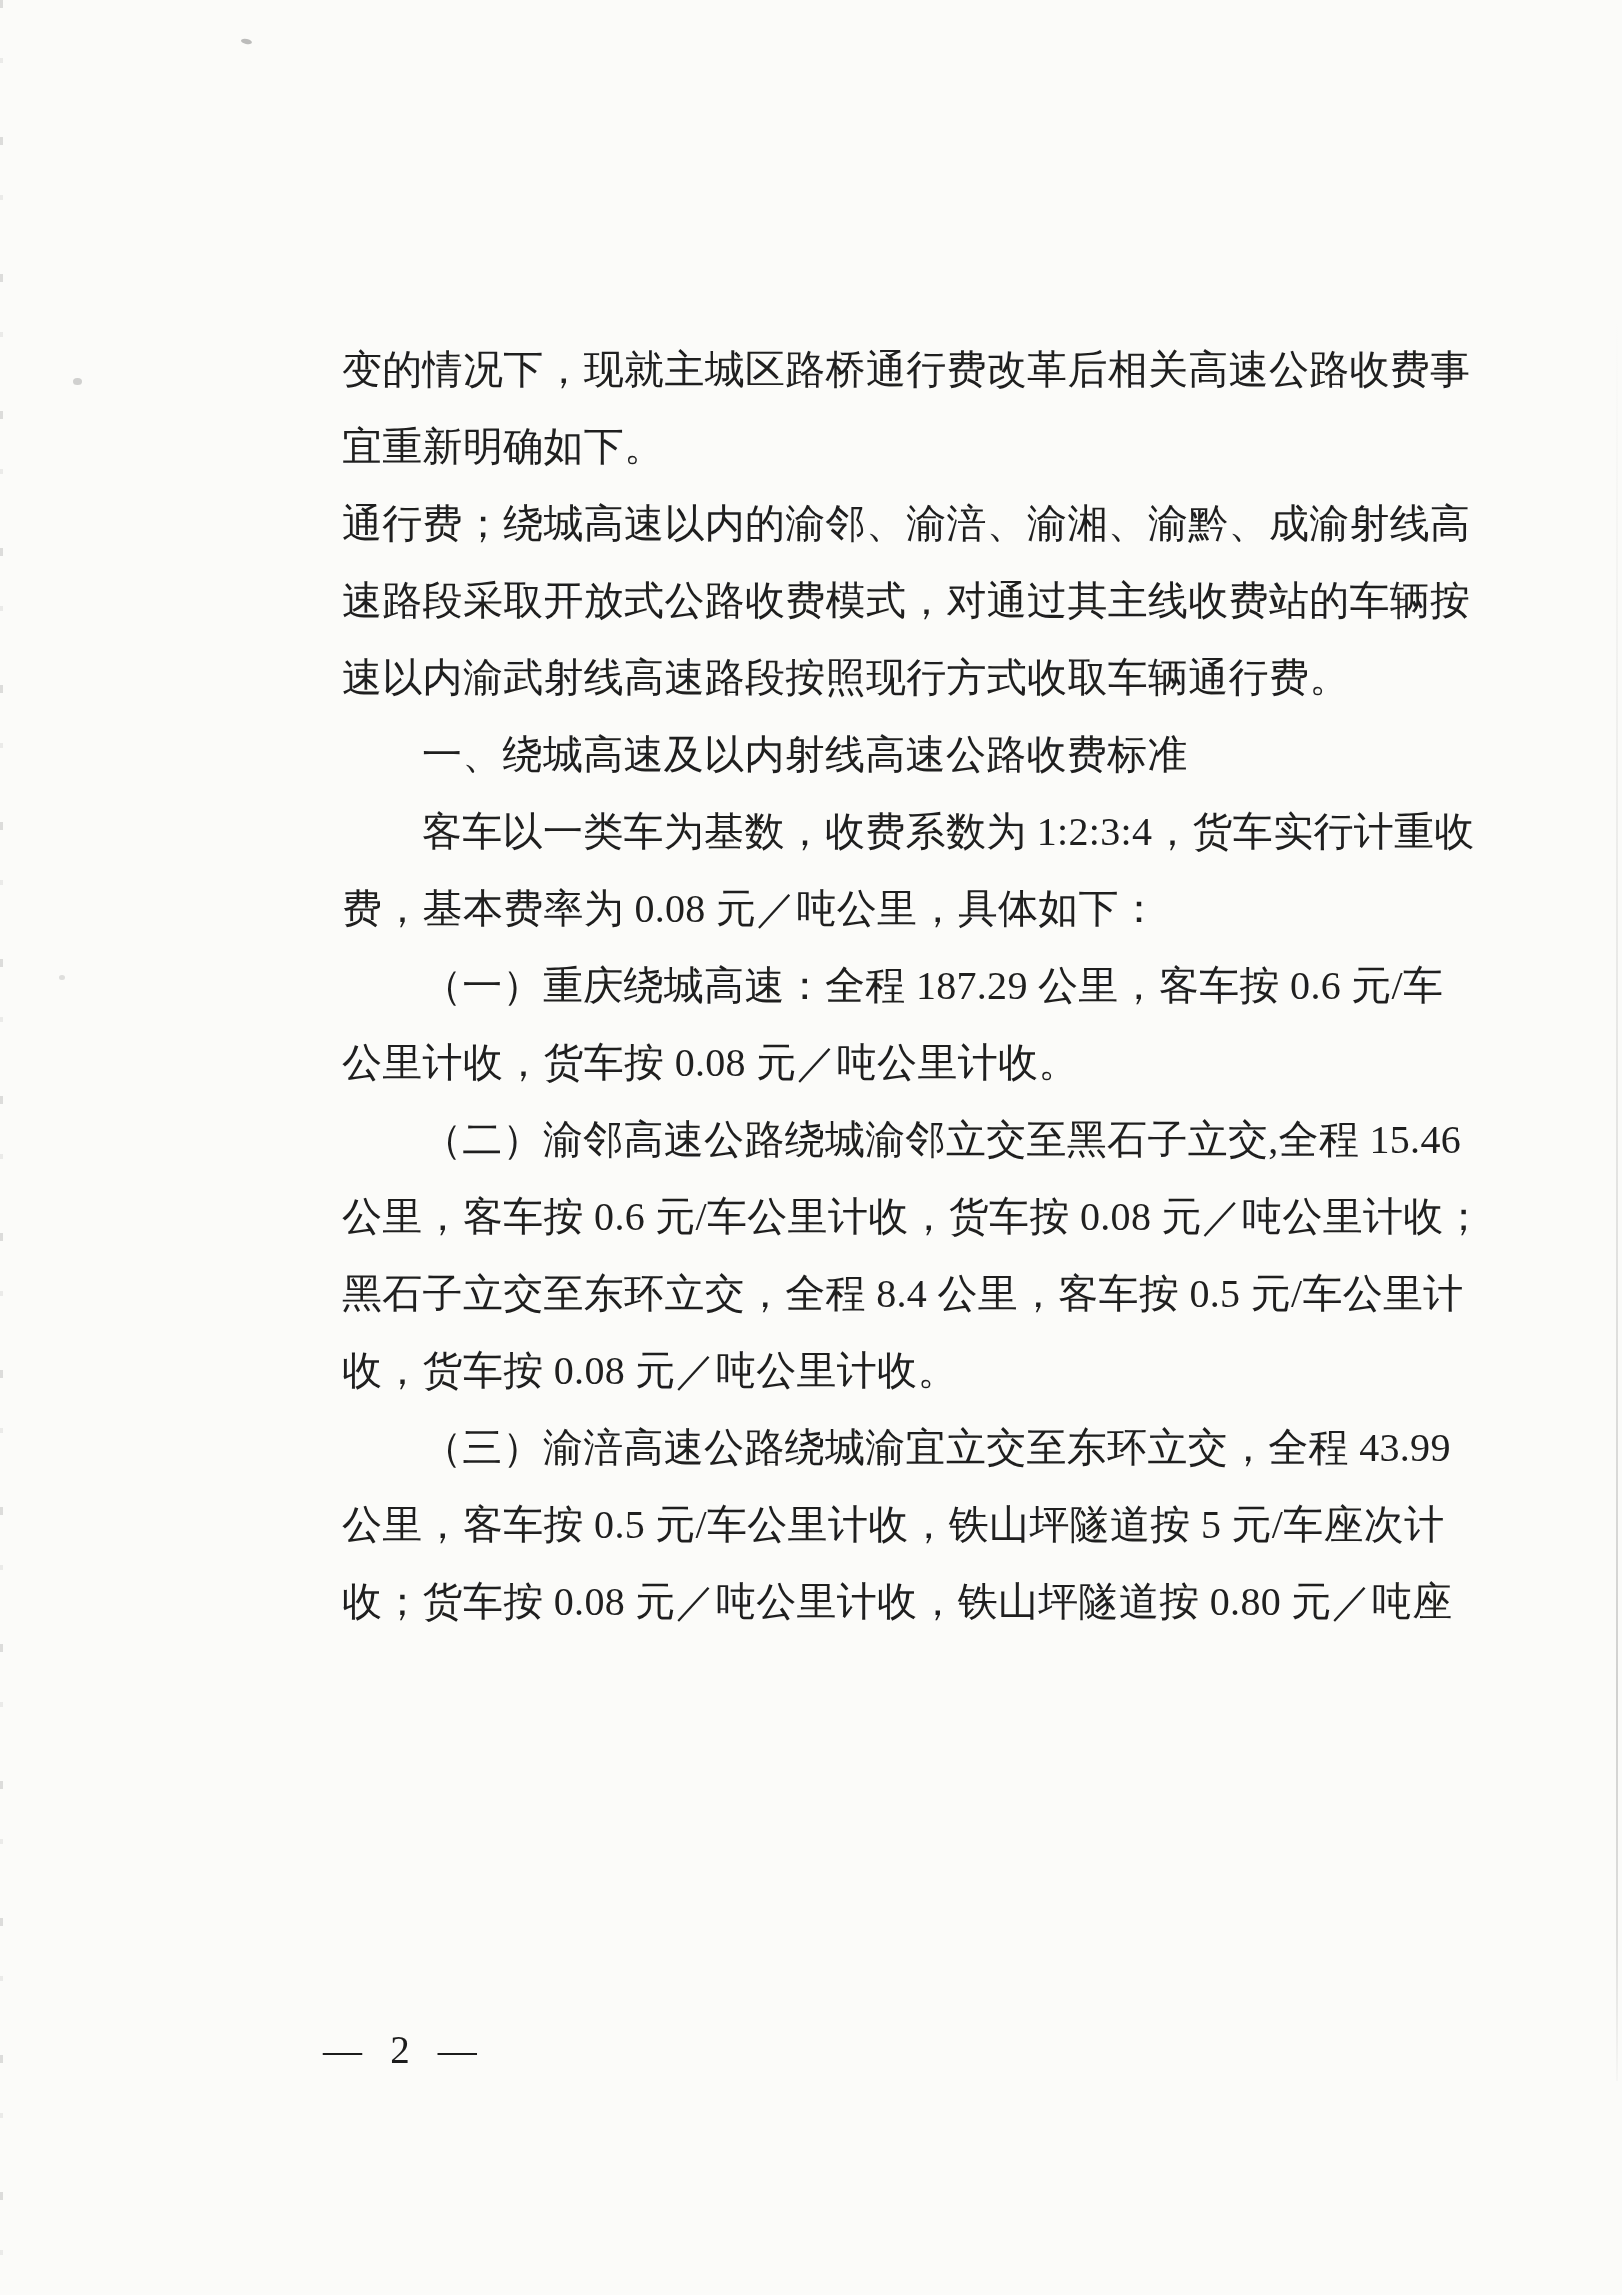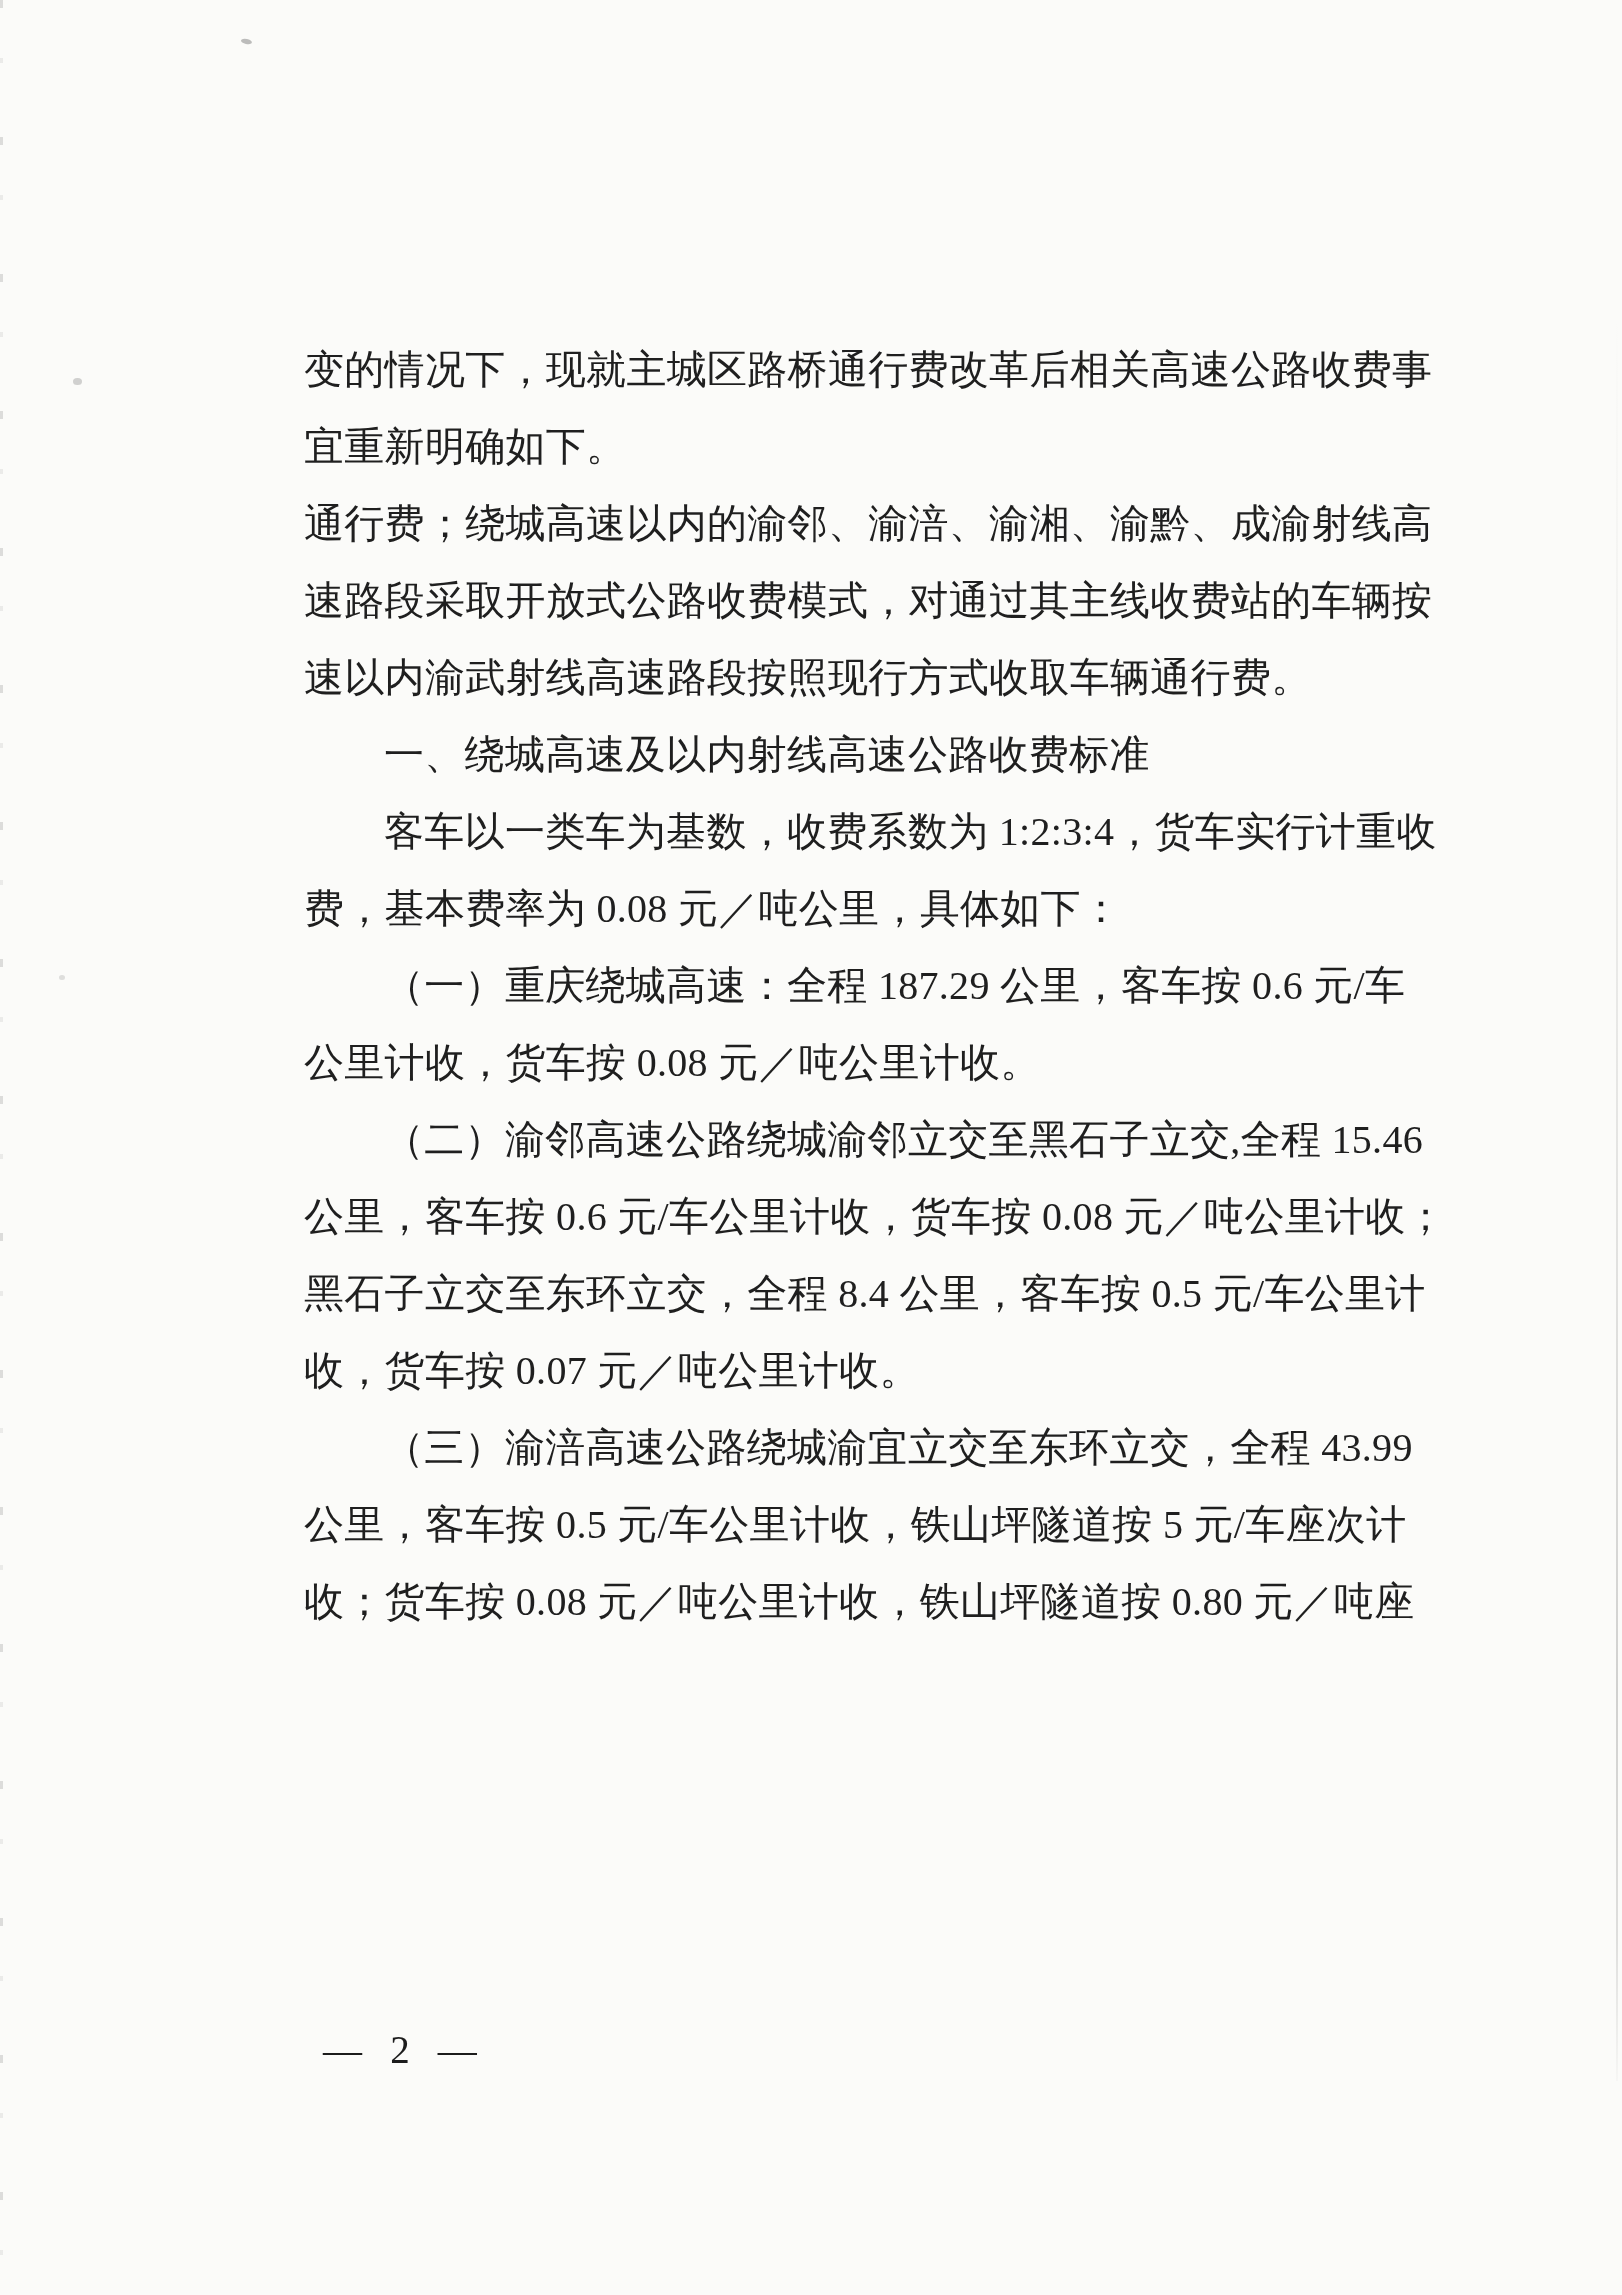--- a/index.html
+++ b/index.html
@@ -21,20 +21,21 @@
     top: 331px;
     width: 1112px;
   }
   .line {
     height: 77px;
     line-height: 77px;
     font-size: 40px;
     color: #1f1f1f;
     white-space: nowrap;
     letter-spacing: 0.3px;
+    margin-left: 38px;
   }
   .indent {
     padding-left: 80px;
   }
   .pagenum {
     position: absolute;
     left: 323px;
     top: 2026px;
     font-size: 39px;
     line-height: 48px;
@@ -113,21 +114,21 @@
     <div class="line">速路段采取开放式公路收费模式，对通过其主线收费站的车辆按</div>
     <div class="line">速以内渝武射线高速路段按照现行方式收取车辆通行费。</div>
     <div class="line indent">一、绕城高速及以内射线高速公路收费标准</div>
     <div class="line indent">客车以一类车为基数，收费系数为 1:2:3:4，货车实行计重收</div>
     <div class="line">费，基本费率为 0.08 元／吨公里，具体如下：</div>
     <div class="line indent">（一）重庆绕城高速：全程 187.29 公里，客车按 0.6 元/车</div>
     <div class="line">公里计收，货车按 0.08 元／吨公里计收。</div>
     <div class="line indent">（二）渝邻高速公路绕城渝邻立交至黑石子立交,全程 15.46</div>
     <div class="line">公里，客车按 0.6 元/车公里计收，货车按 0.08 元／吨公里计收；</div>
     <div class="line">黑石子立交至东环立交，全程 8.4 公里，客车按 0.5 元/车公里计</div>
-    <div class="line">收，货车按 0.07 元／吨公里计收。</div>
+    <div class="line">收，货车按 0.08 元／吨公里计收。</div>
     <div class="line indent">（三）渝涪高速公路绕城渝宜立交至东环立交，全程 43.99</div>
     <div class="line">公里，客车按 0.5 元/车公里计收，铁山坪隧道按 5 元/车座次计</div>
     <div class="line">收；货车按 0.08 元／吨公里计收，铁山坪隧道按 0.80 元／吨座</div>
   </div>
 
   <div class="pagenum">— 2 —</div>
 
   <div class="artifact vline-right"></div>
   <div class="artifact edge-noise-left"></div>
   <div class="artifact speck1"></div>

